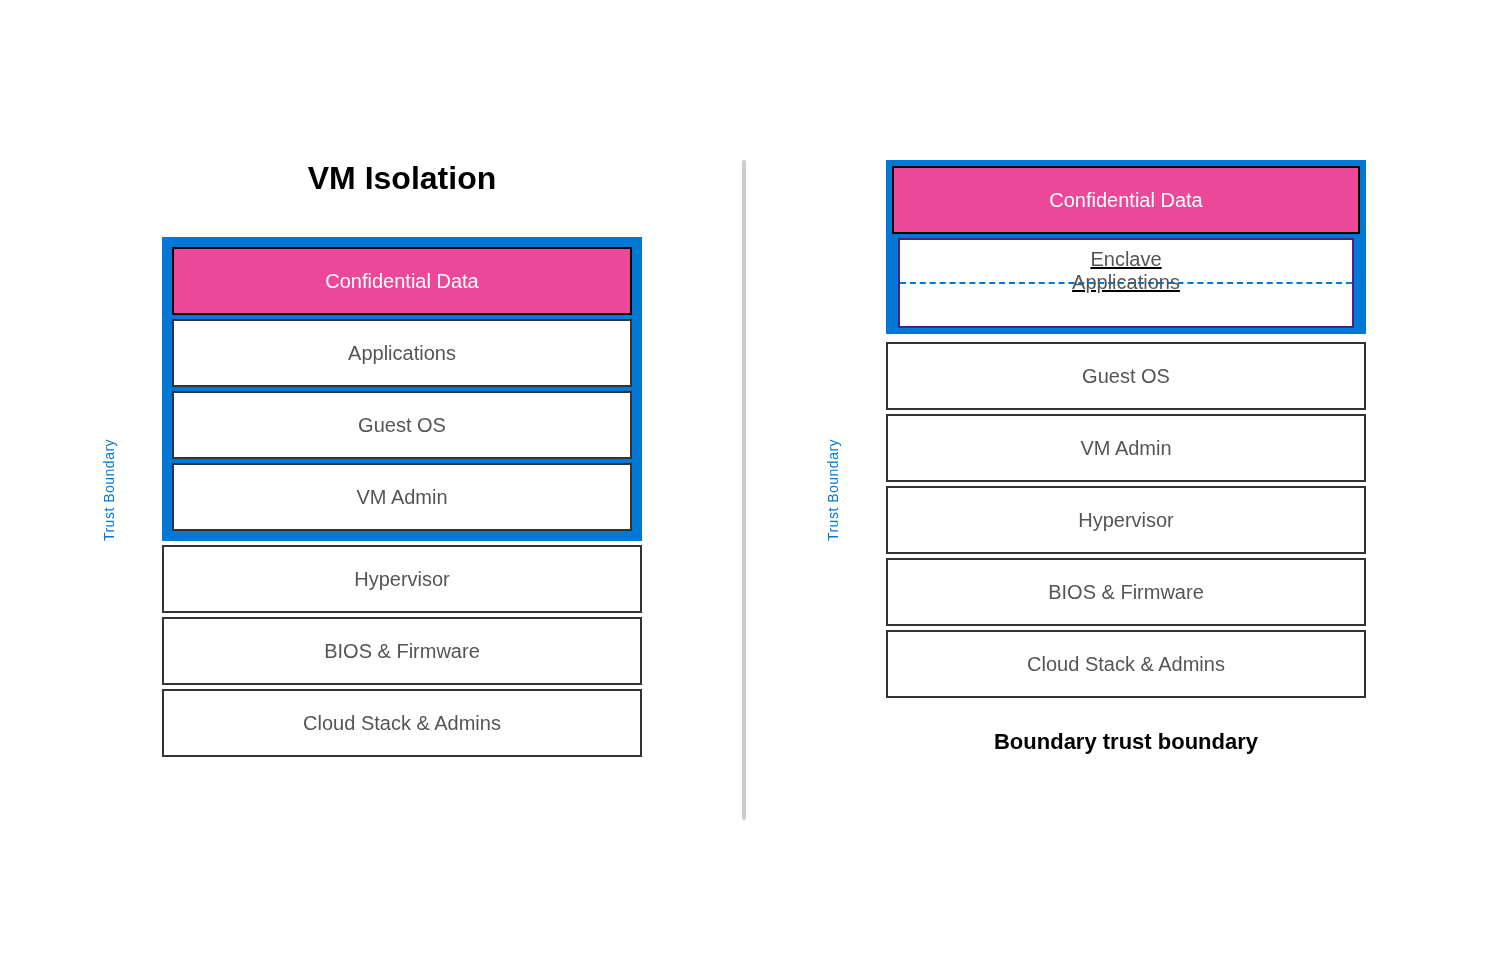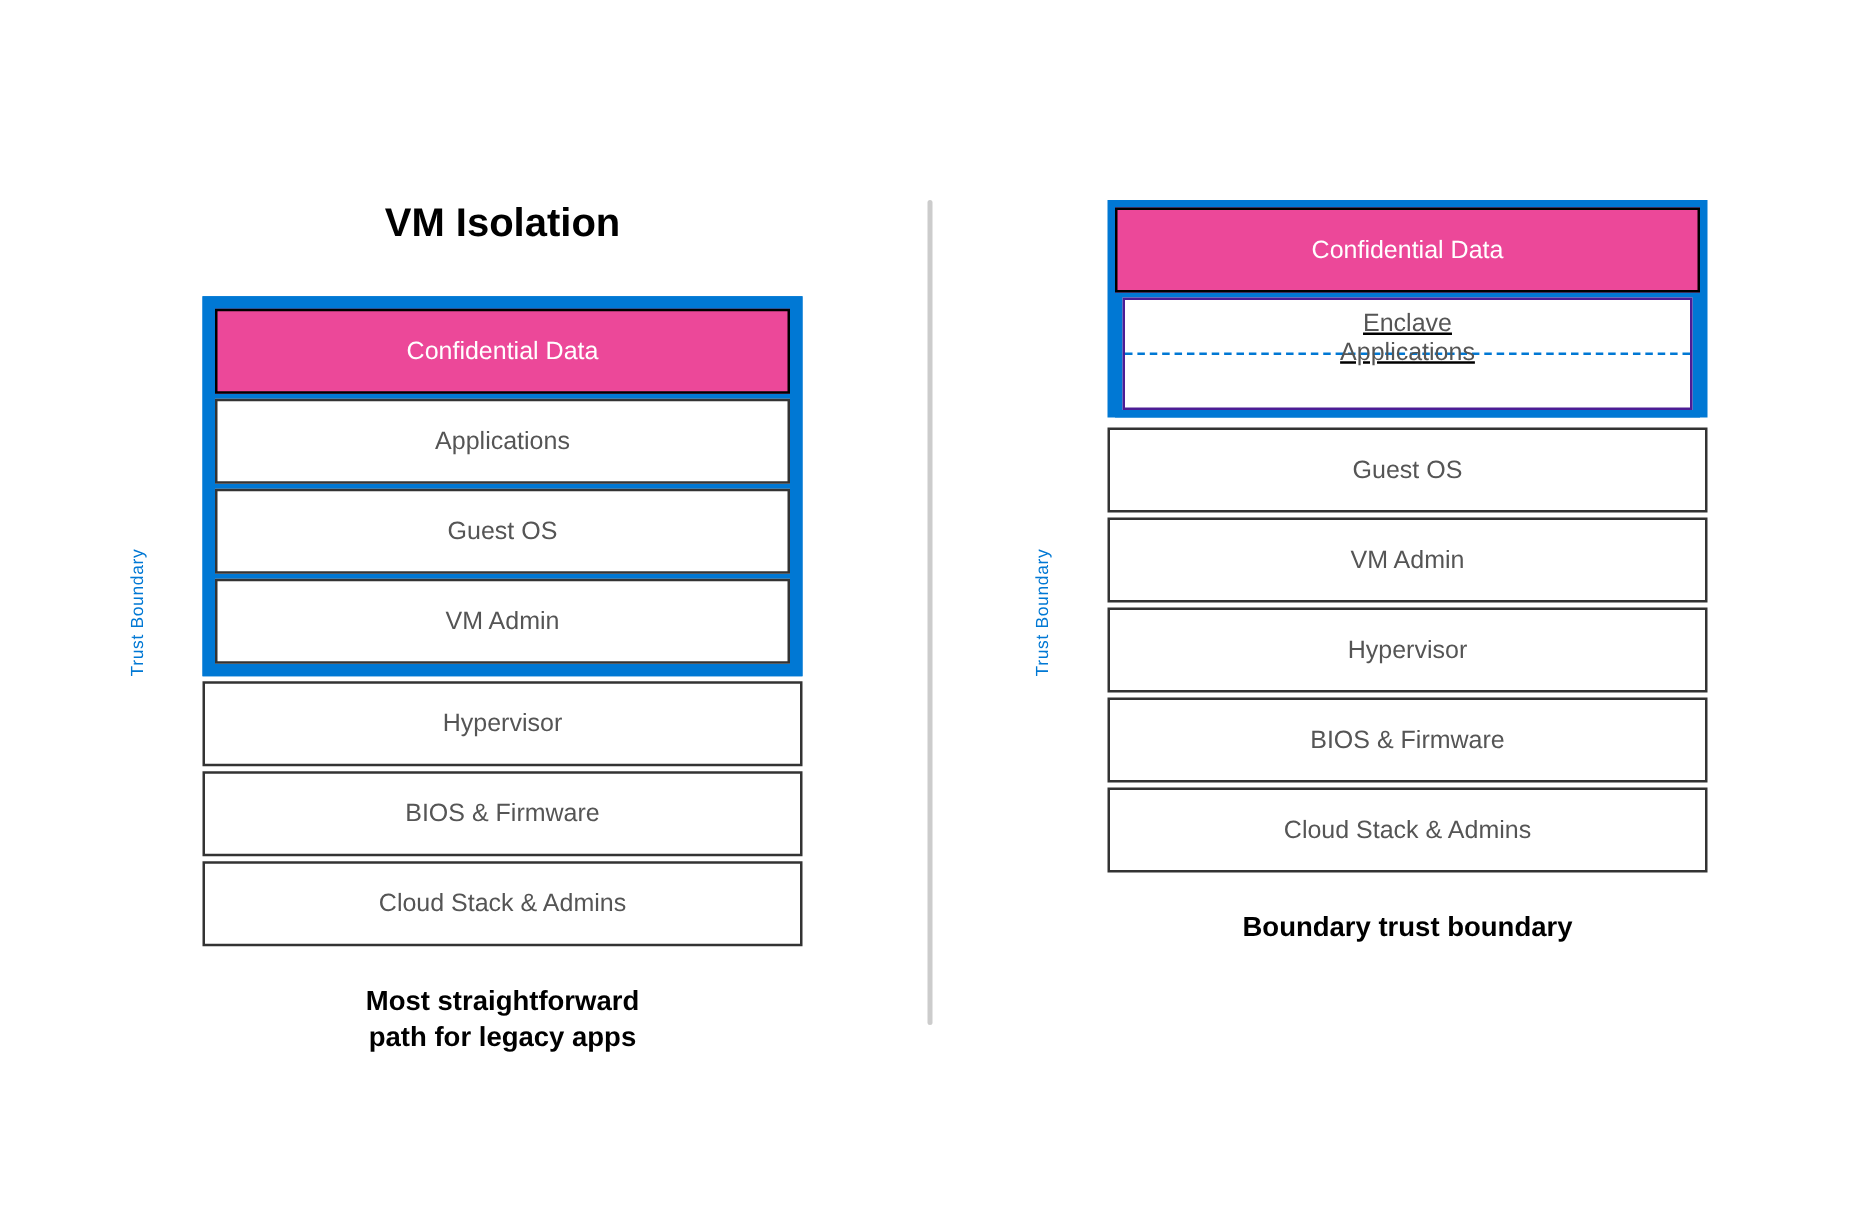--- a/index.html
+++ b/index.html
@@ -213,23 +213,20 @@
         </div>
         <div class="row-box">
           <span>BIOS &amp; Firmware</span>
         </div>
         <div class="row-box">
           <span>Cloud Stack &amp; Admins</span>
         </div>
       </div>
     </div>
 
-    <div class="panel-subtitle">
-      <span>Most straightforward<br>path for legacy apps</span>
-    </div>
   </div>
 
   <div class="panel">
 
     <div class="trust-boundary-label">Trust Boundary</div>
 
     <div class="right-trust-box">
 
       <div class="right-trust-top">
 

